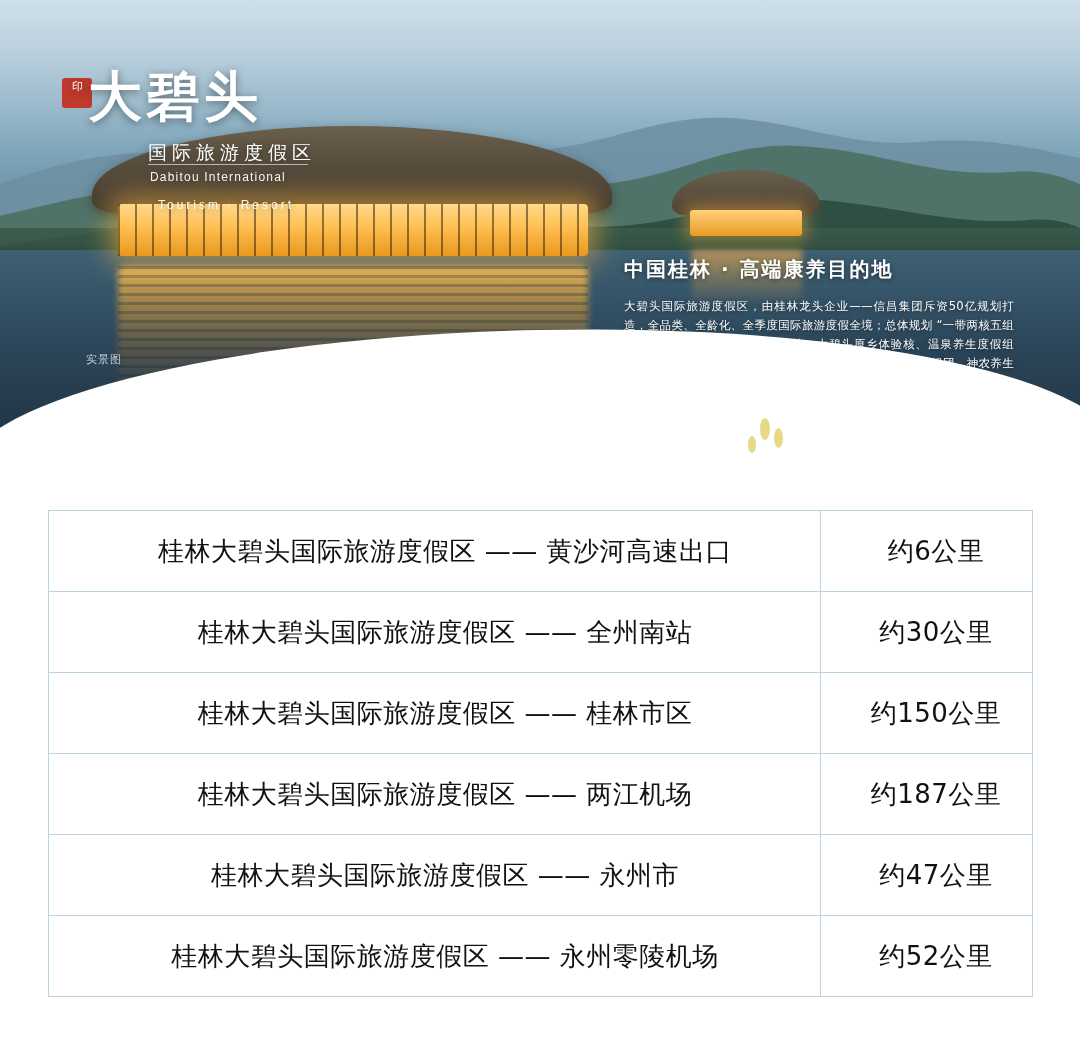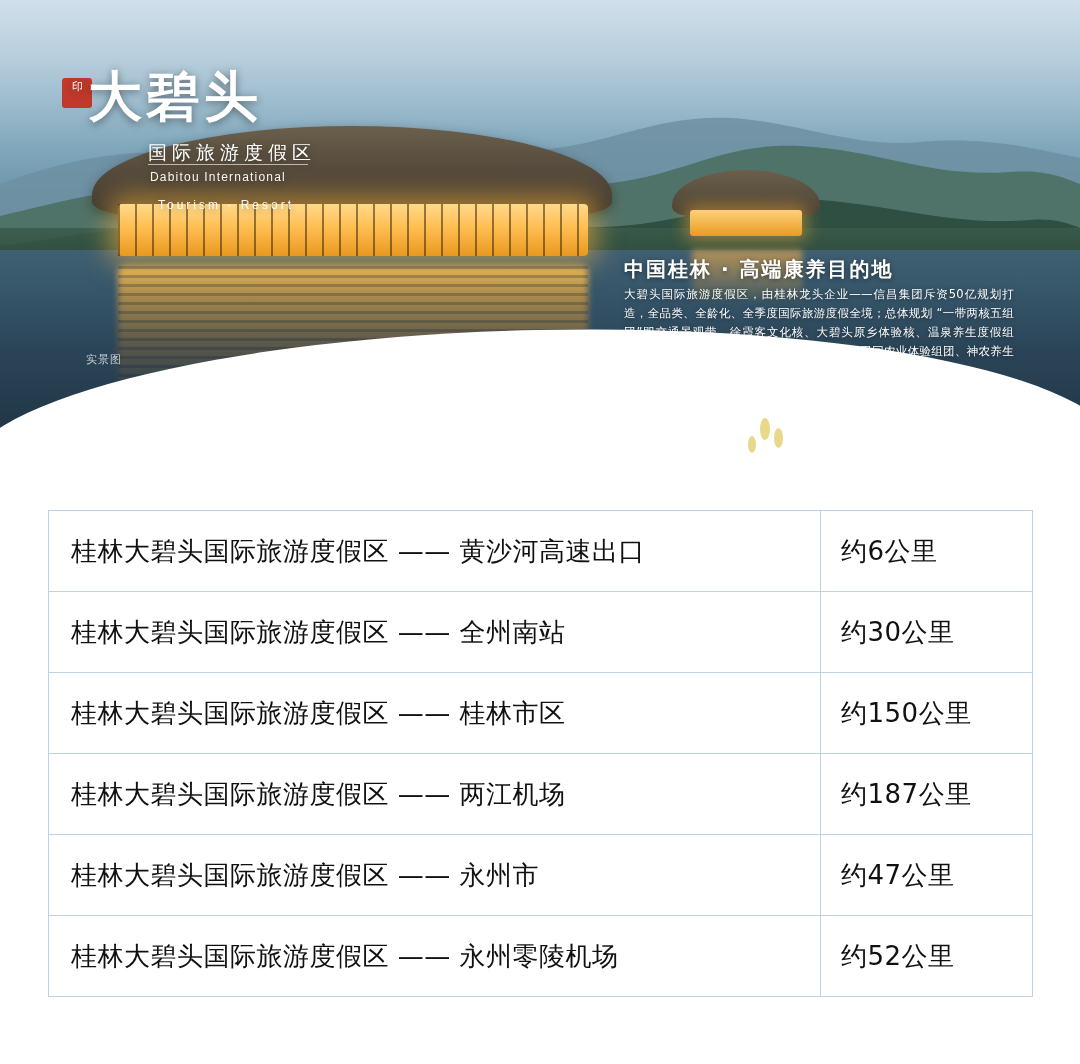--- a/index.html
+++ b/index.html
@@ -282,21 +282,21 @@
     left: 624px; top: 256px;
     width: 400px;
     color: #ffffff;
   }
   .intro-title {
     font-size: 20px;
     font-weight: bold;
     letter-spacing: 2px;
     font-family: "DejaVu Sans", sans-serif;
     text-shadow: 0 1px 5px rgba(0,0,0,.5);
-    margin-bottom: 2px;
+    margin-bottom: 14px;
     white-space: nowrap;
   }
   .intro-body {
     font-size: 11.5px;
     line-height: 19px;
     letter-spacing: .3px;
     font-family: "DejaVu Sans", sans-serif;
     text-shadow: 0 1px 4px rgba(0,0,0,.5);
     width: 390px;
     text-align: justify;
@@ -305,20 +305,21 @@
   
   .table-wrap {
     position: absolute;
     left: 48px; top: 510px;
     width: 984px;
   }
   table.dist {
     border-collapse: collapse;
     width: 984px;
     table-layout: fixed;
+    text-align: center;
   }
   table.dist td {
     border: 1px solid #bcd3e4;
     height: 81px;
     vertical-align: middle;
     font-family: "DejaVu Sans", sans-serif;
     color: #111111;
   }
   td.route {
     width: 772px;

